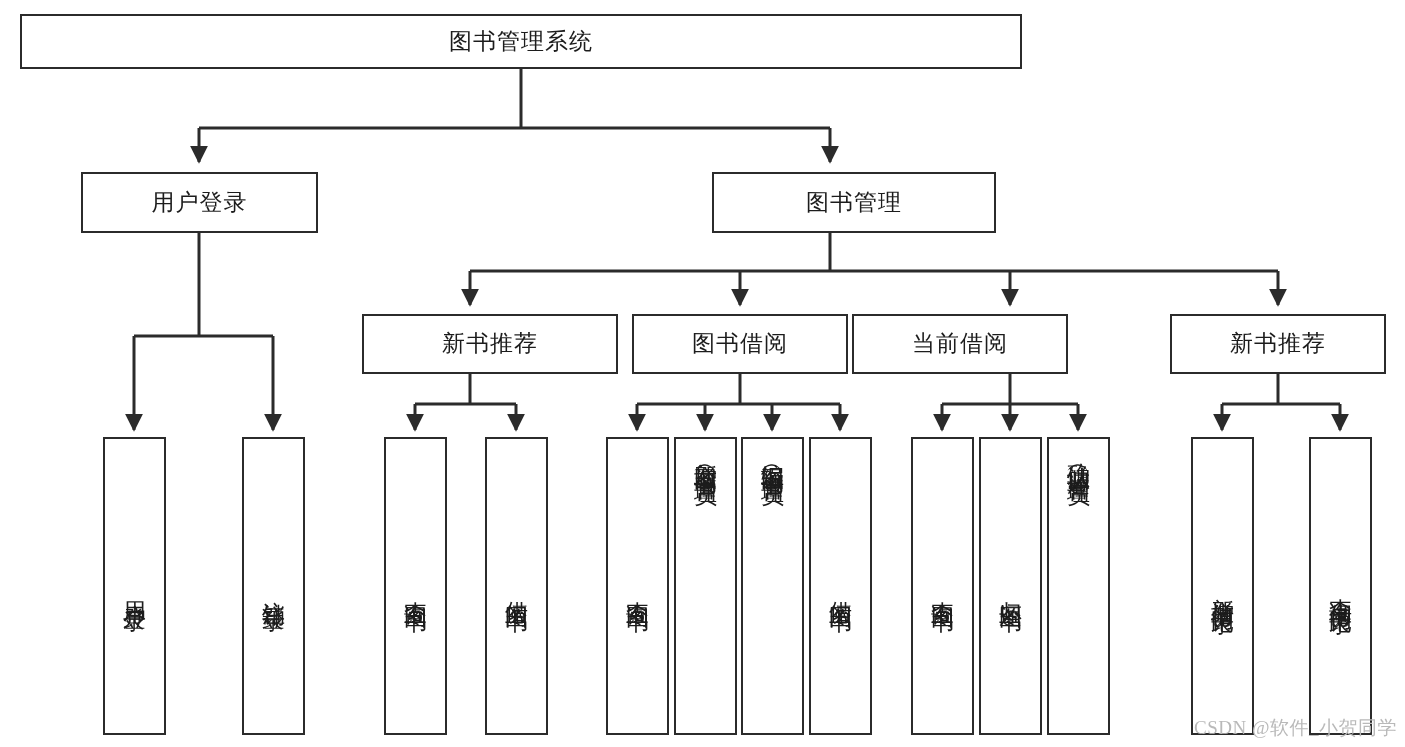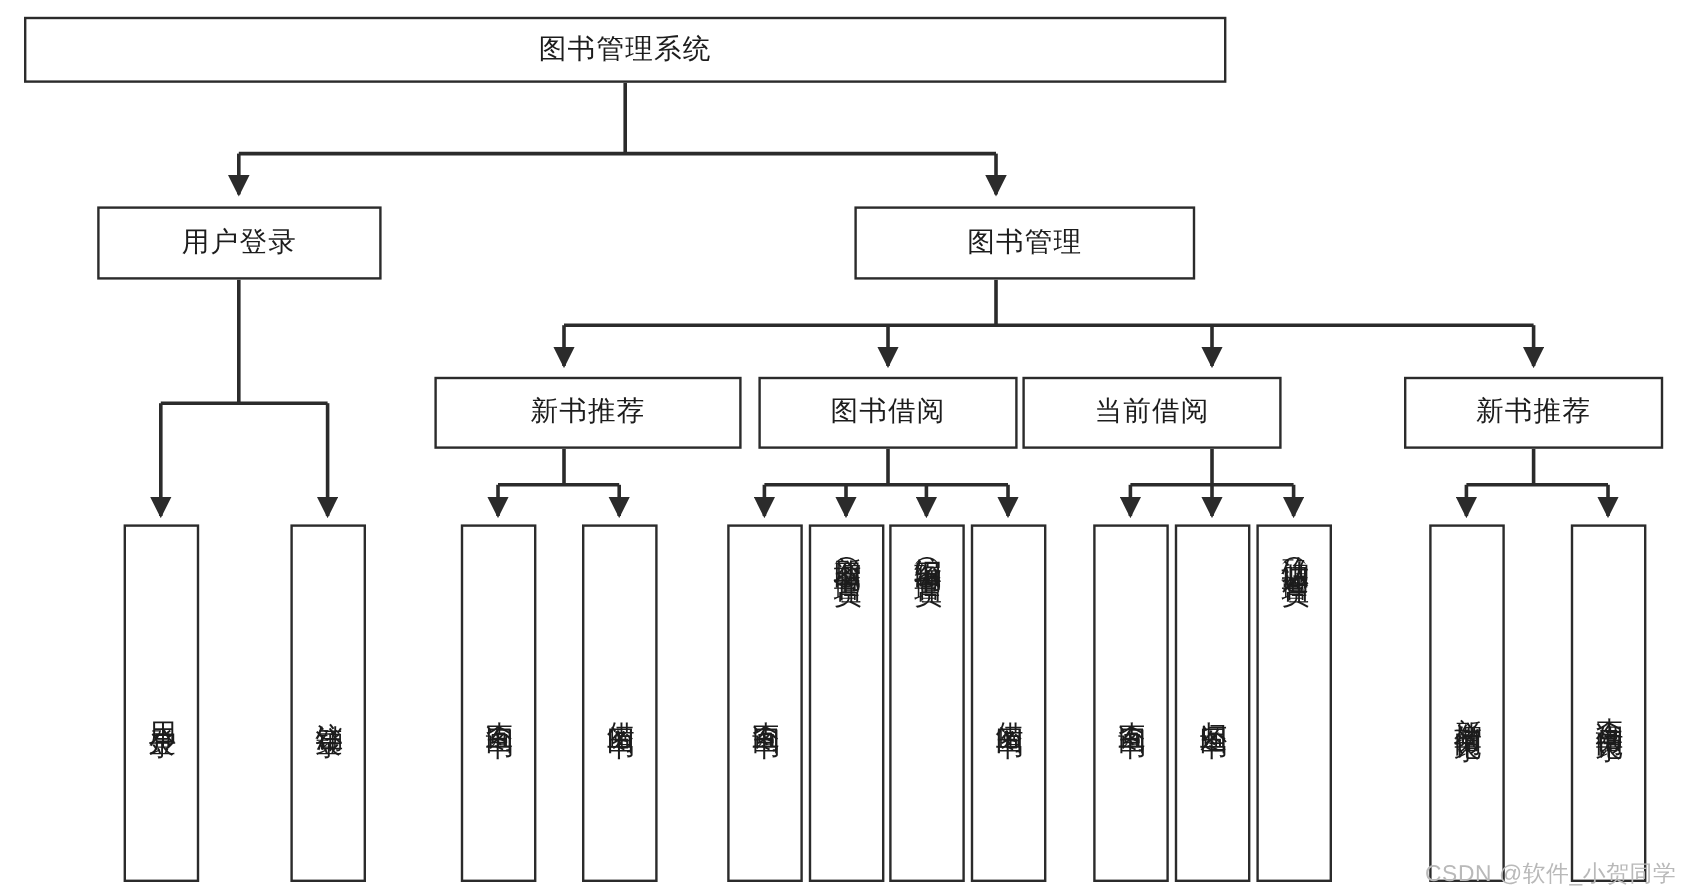--- a/index.html
+++ b/index.html
@@ -63,21 +63,21 @@
     text-align: center;
   }
   #watermark {
     position: absolute;
     right: 8px;
     bottom: 6px;
     font-size: 19px;
     color: #b9b9b9;
     letter-spacing: 0.5px;
     white-space: nowrap;
-    font-family: Liberation Sans, sans-serif;
+    font-family: Liberation Serif, serif;
   }
 </style>
 </head>
 <body>
 
 <div id="diagram">
 
   <svg id="connectors" viewBox="0 0 1405 747" xmlns="http://www.w3.org/2000/svg">
     <defs>
       <marker id="arrow" viewBox="0 0 10 10" refX="9" refY="5" markerWidth="6" markerHeight="6" orient="auto-start-reverse">

